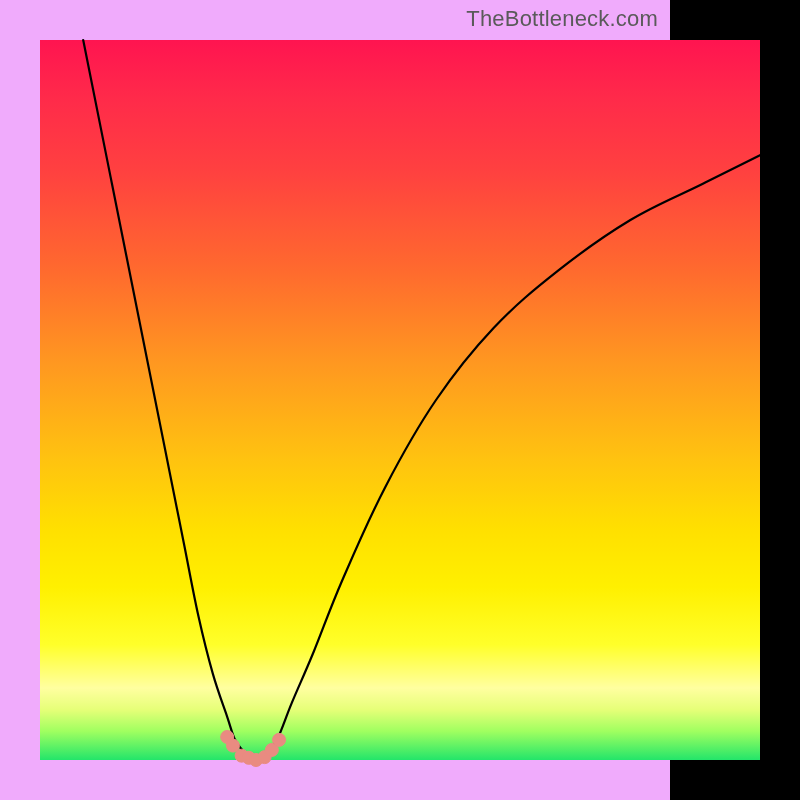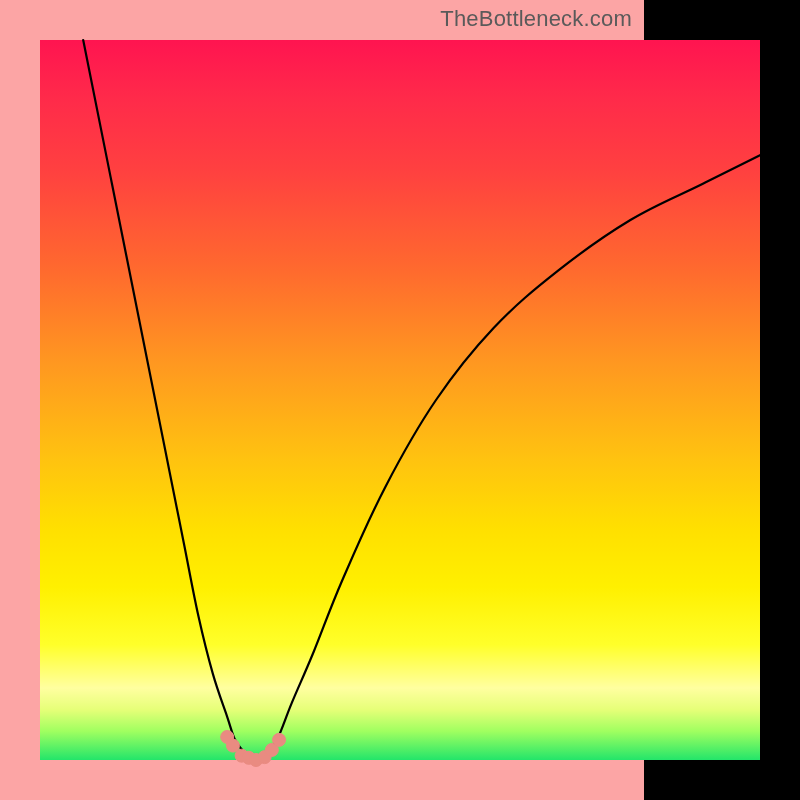--- a/index.html
+++ b/index.html
@@ -8,21 +8,22 @@
     width: 800px;
     height: 800px;
     background: #000;
     font-family: Arial, Helvetica, sans-serif;
     overflow: hidden;
   }
   .frame {
     position: relative;
     width: 644px;
     height: 800px;
-    background: #fca5a5;
+    background: #f0abfc;
+    padding-left: 26px;
   }
   .plot-area {
     position: absolute;
     left: 40px;
     top: 40px;
     width: 720px;
     height: 720px;
     background: linear-gradient(to bottom,
       #ff1450 0%,
       #ff2a4a 8%,

